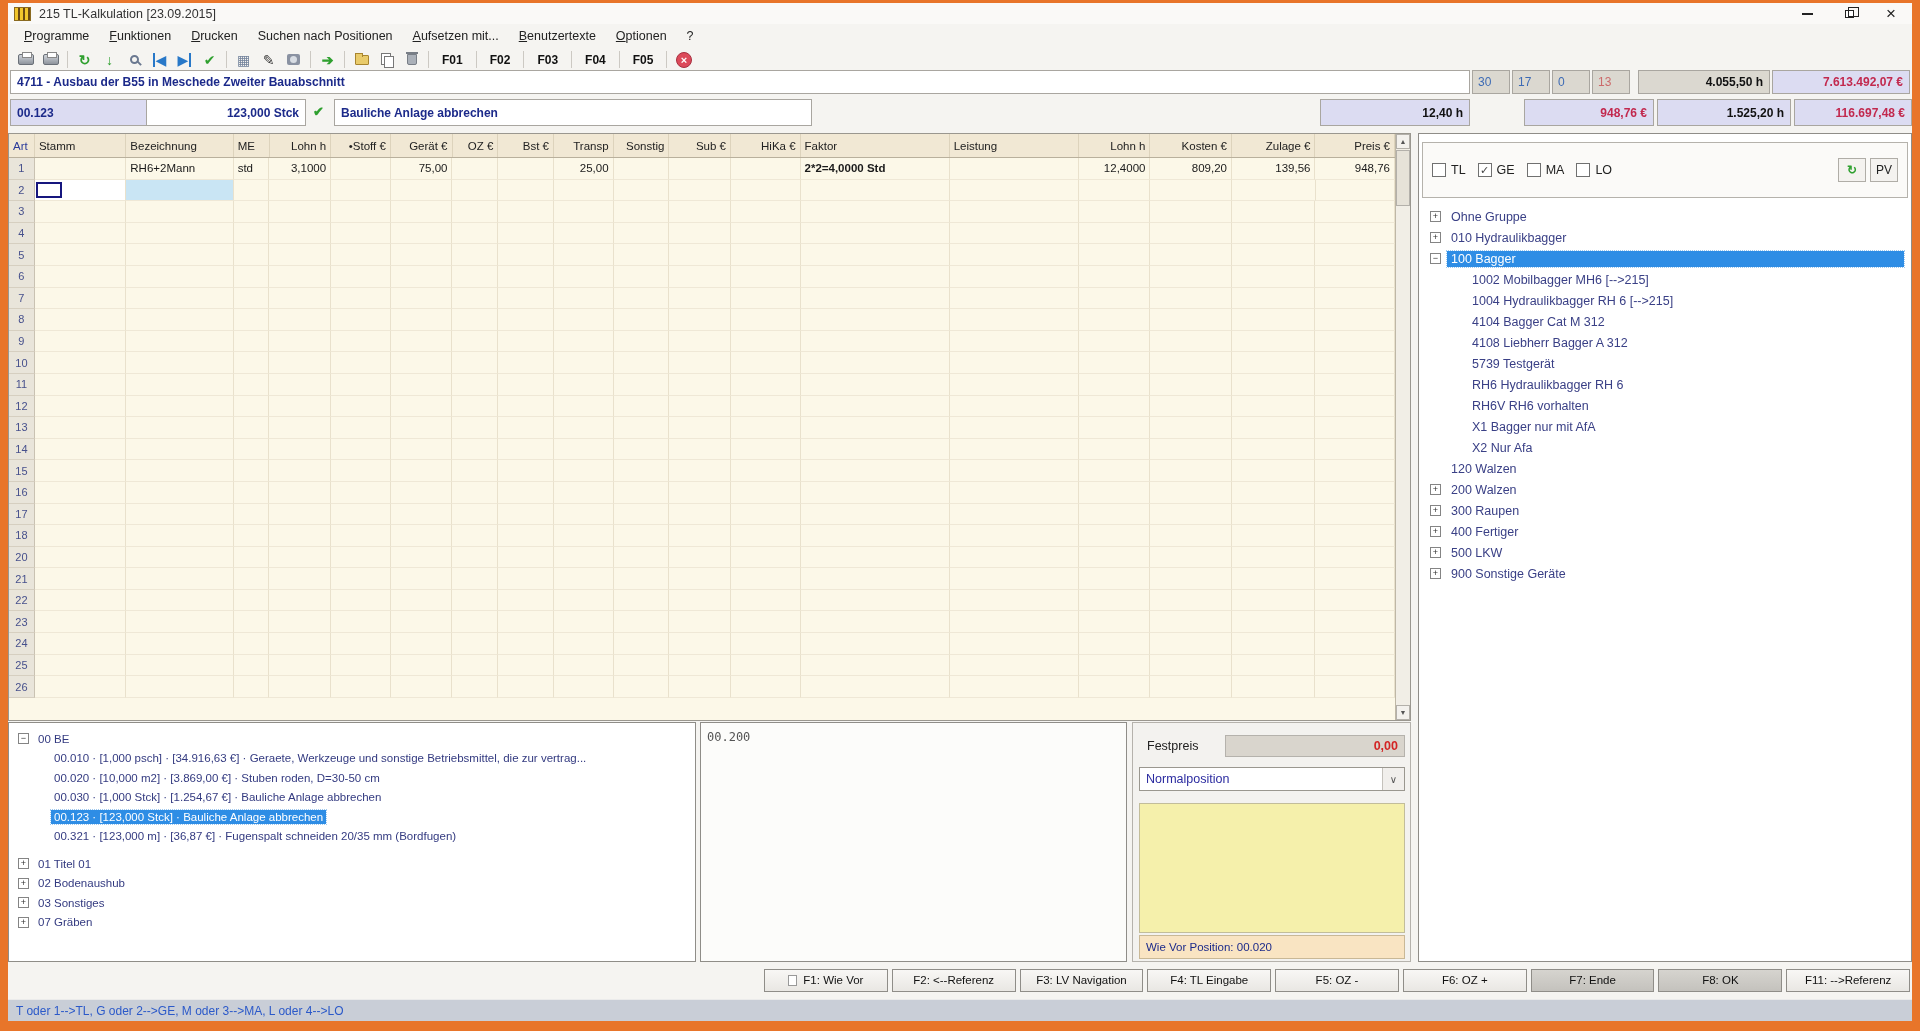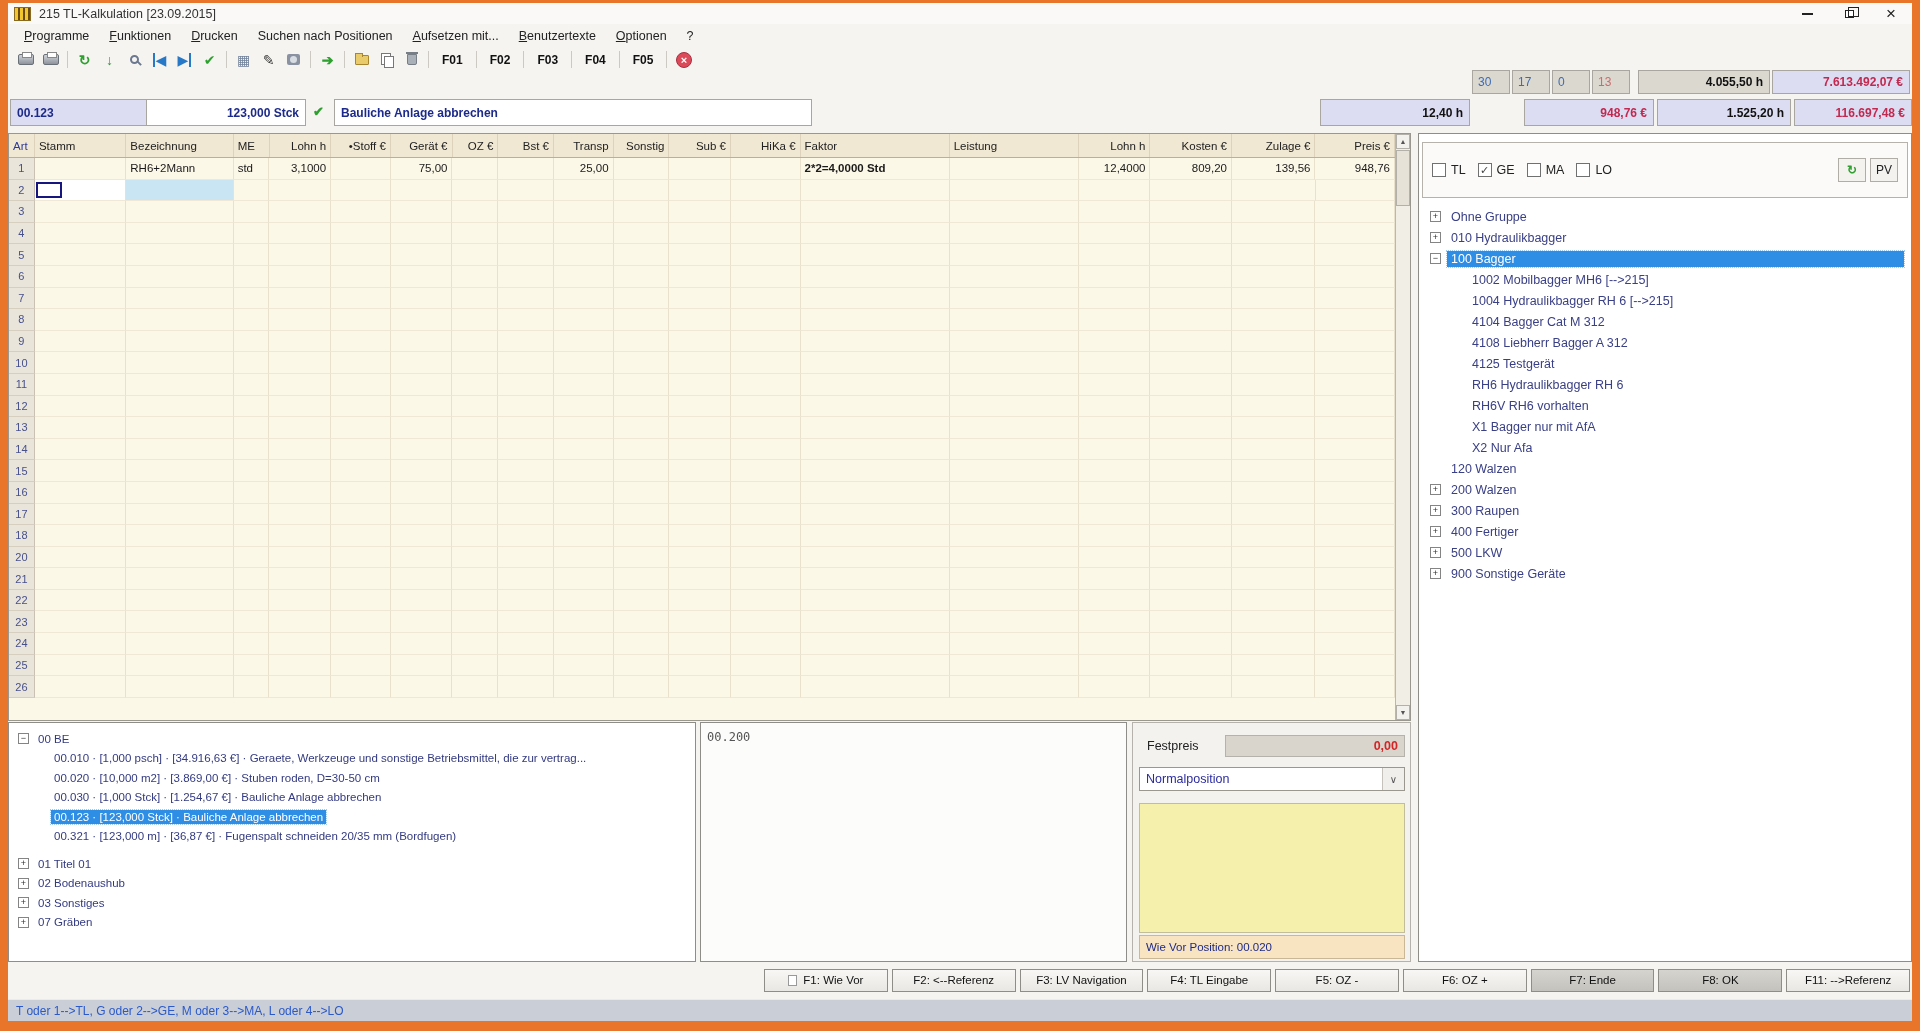--- a/index.html
+++ b/index.html
@@ -214,20 +214,23 @@
         <span class="tb-fkey">F04</span>
         <span class="tb-sep"></span>
         <span class="tb-fkey">F05</span>
         <span class="tb-sep"></span>
         <span class="tb-ic">
           <span class="ic-abort">×</span>
         </span>
       </div>
 
     <div class="abs hdr1">
+      <div class="fld t-left" style="left:2px;width:1460px;">
+        <span class="t-navy">4711 - Ausbau der B55 in Meschede Zweiter Bauabschnitt</span>
+      </div>
       <div class="counts" id="counts">
           <div class="cnt">30</div>
           <div class="cnt">17</div>
           <div class="cnt">0</div>
           <div class="cnt alert">13</div>
         </div>
       <div class="fld f-gray t-right" style="left:1630px;width:132px;">
         <span class="t-blk">4.055,50 h</span>
       </div>
       <div class="fld f-lav t-right" style="left:1764px;width:138px;">
@@ -856,21 +859,21 @@
           <div class="mrow" style="padding-left: 46px;">
             <span class="mlabel">1004 Hydraulikbagger RH 6 [--&gt;215]</span>
           </div>
           <div class="mrow" style="padding-left: 46px;">
             <span class="mlabel">4104 Bagger Cat M 312</span>
           </div>
           <div class="mrow" style="padding-left: 46px;">
             <span class="mlabel">4108 Liebherr Bagger A 312</span>
           </div>
           <div class="mrow" style="padding-left: 46px;">
-            <span class="mlabel">4125 Testgerät</span>
+            <span class="mlabel">5739 Testgerät</span>
           </div>
           <div class="mrow" style="padding-left: 46px;">
             <span class="mlabel">RH6 Hydraulikbagger RH 6</span>
           </div>
           <div class="mrow" style="padding-left: 46px;">
             <span class="mlabel">RH6V RH6 vorhalten</span>
           </div>
           <div class="mrow" style="padding-left: 46px;">
             <span class="mlabel">X1 Bagger nur mit AfA</span>
           </div>

